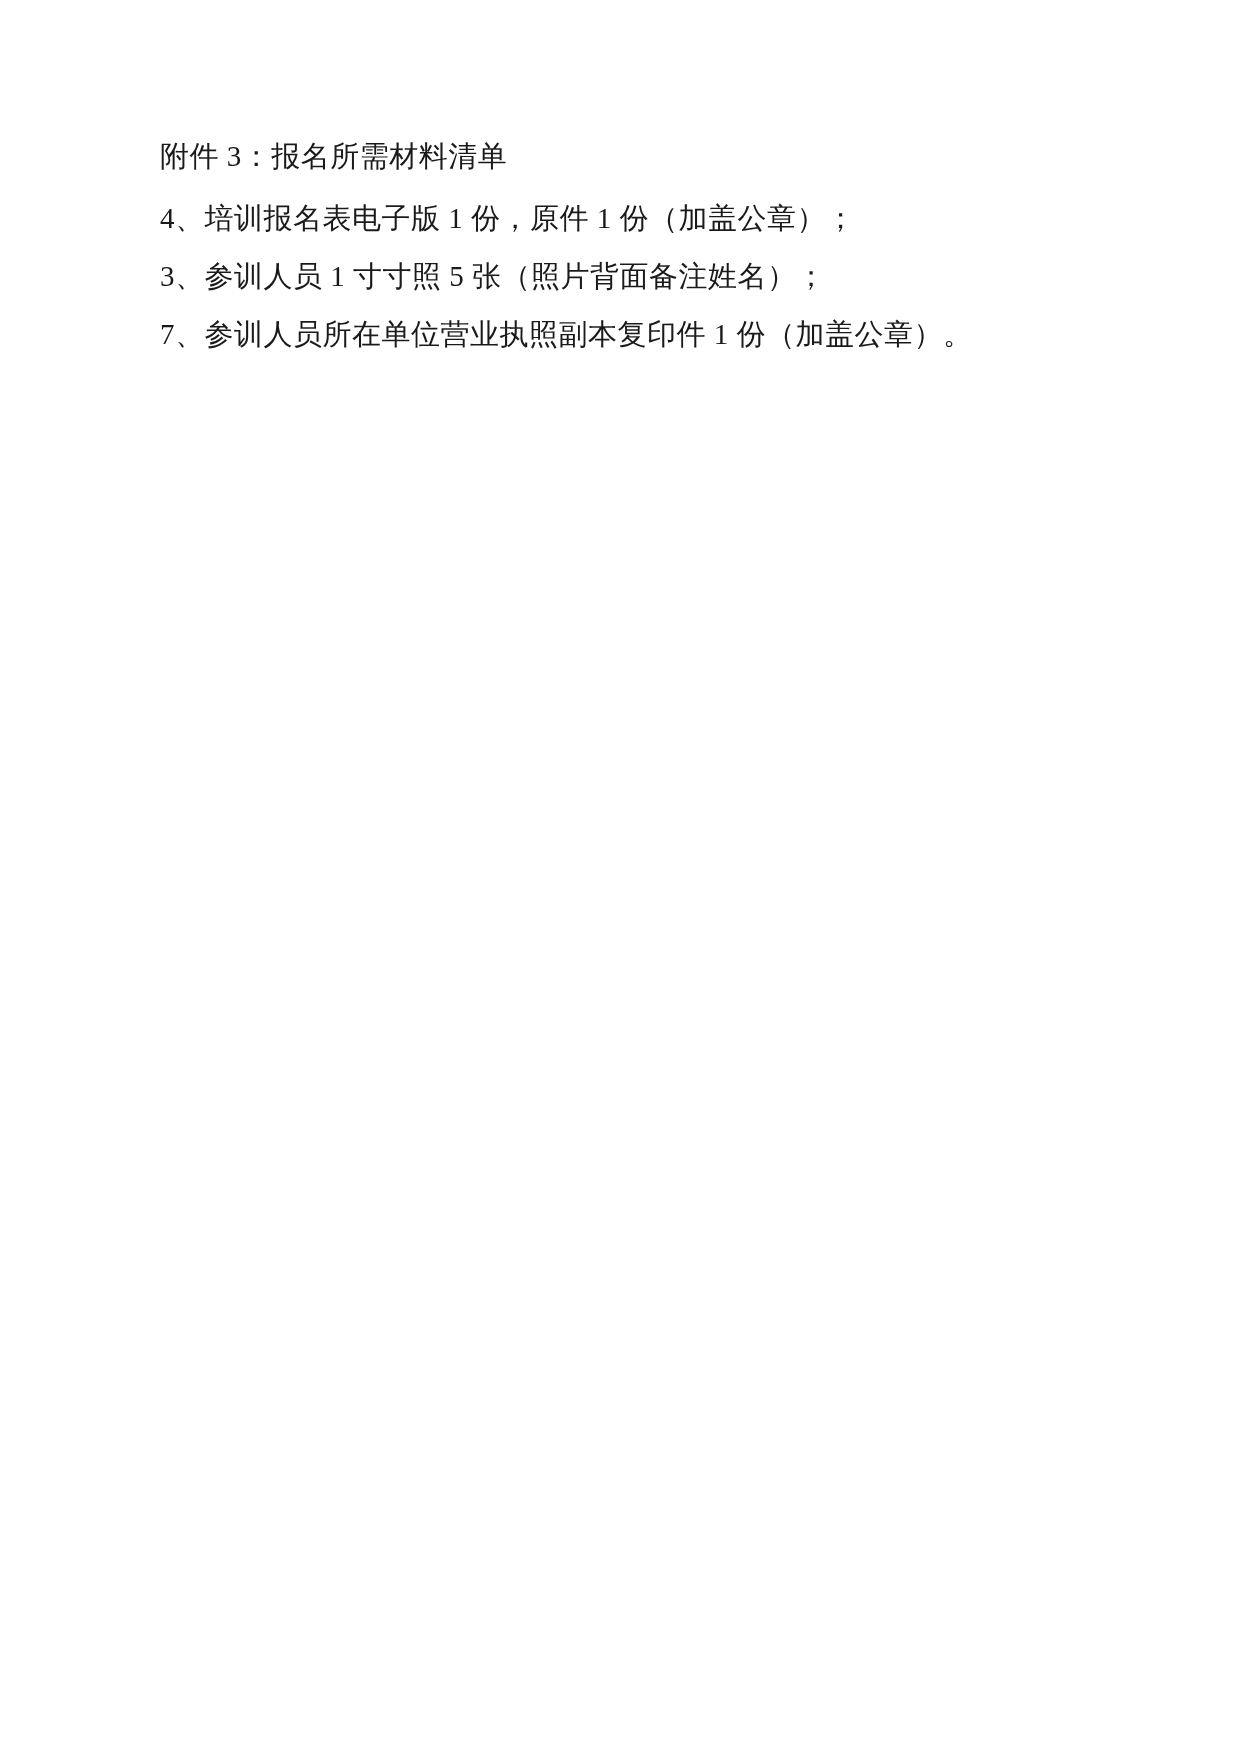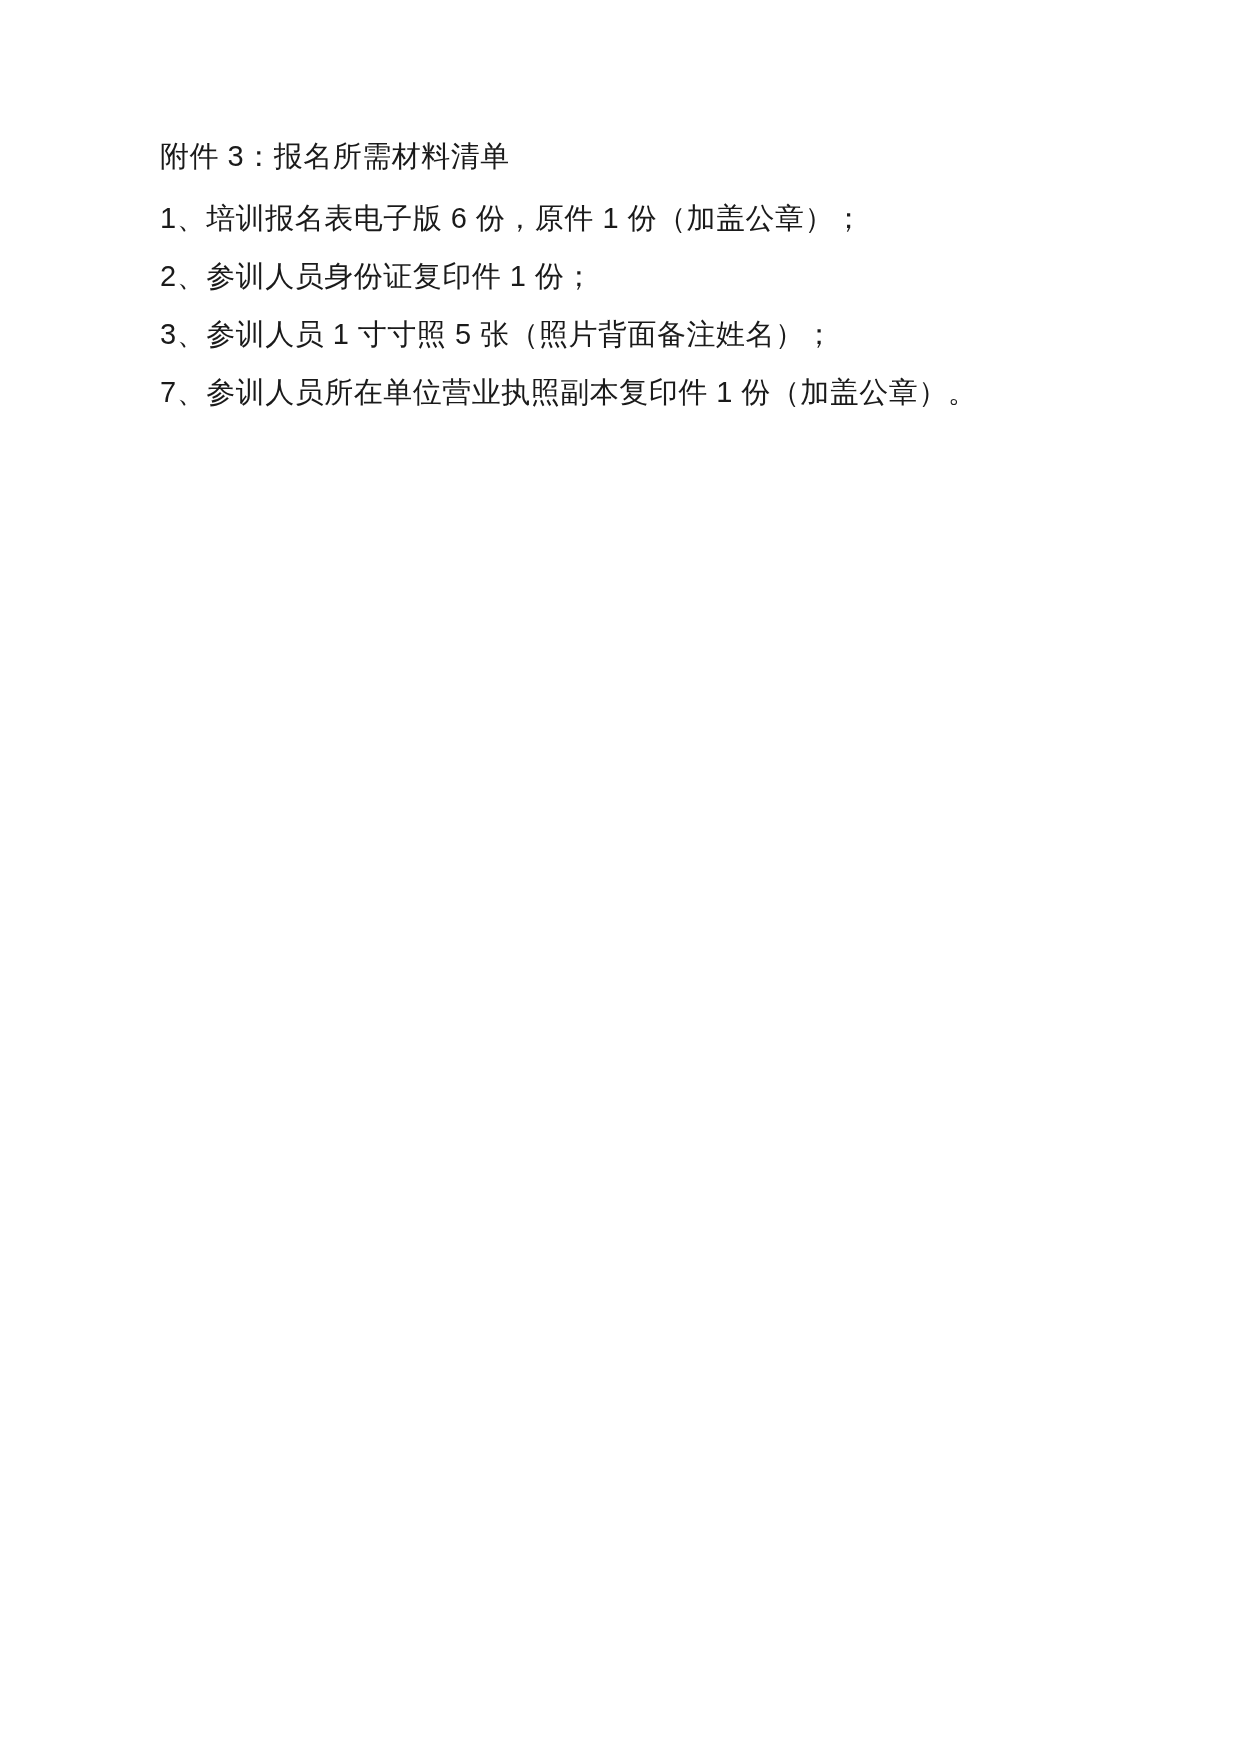--- a/index.html
+++ b/index.html
@@ -16,21 +16,21 @@
     box-sizing: border-box;
     overflow: hidden;
   }
   .doc-body {
     position: absolute;
     left: 160px;
     top: 128px;
     width: 940px;
   }
   .doc-line {
-    font-family: Liberation Sans, sans-serif;
+    font-family: Liberation Serif, serif;
     font-size: 29px;
     line-height: 56px;
     color: #1a1a1a;
     letter-spacing: 0.5px;
     white-space: pre-wrap;
     margin: 0;
     padding: 0;
   }
   .doc-line.title {
     margin-bottom: 6px;
@@ -38,18 +38,17 @@
   .doc-line.item {
     margin-bottom: 2px;
   }
 </style>
 </head>
 <body>
 
 <div class="page">
   <div class="doc-body">
     <p class="doc-line title">附件 3：报名所需材料清单</p>
-    <p class="doc-line item">1、培训报名表电子版 6 份，原件 1 份（加盖公章）；</p>
-    <p class="doc-line item">2、参训人员身份证复印件 1 份；</p>
+    <p class="doc-line item">4、培训报名表电子版 1 份，原件 1 份（加盖公章）；</p>
     <p class="doc-line item">3、参训人员 1 寸寸照 5 张（照片背面备注姓名）；</p>
     <p class="doc-line item">7、参训人员所在单位营业执照副本复印件 1 份（加盖公章）。</p>
   </div>
 </div>
 
 </body></html>

